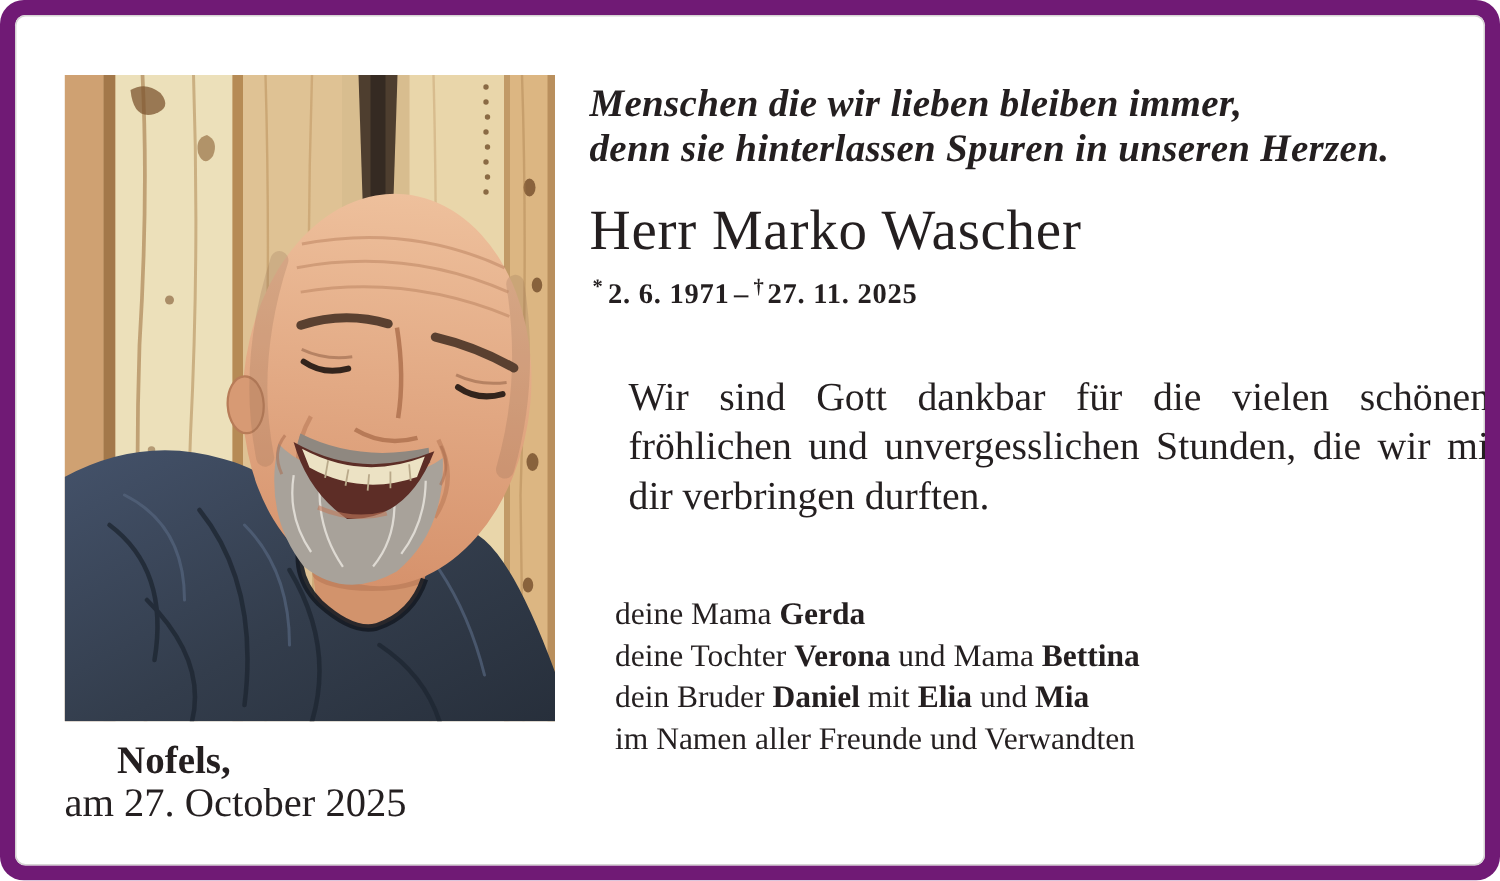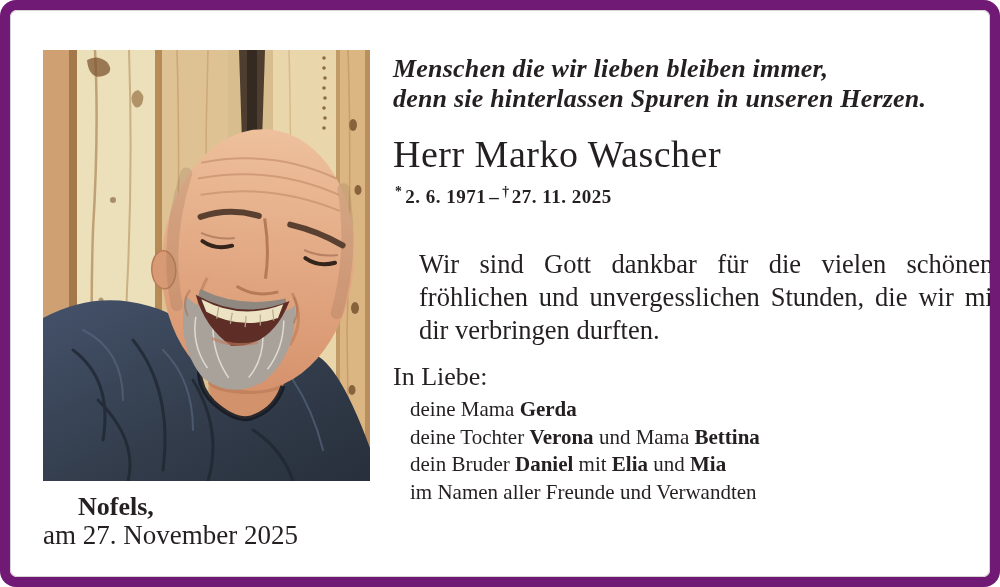--- a/index.html
+++ b/index.html
@@ -169,28 +169,27 @@
     </div>
 
     <h1 class="name">Herr Marko Wascher</h1>
 
     <div class="dates">
       <span class="sym star">*</span><span>2. 6. 1971</span><span class="dash">–</span><span class="sym dagger">†</span><span>27. 11. 2025</span>
     </div>
 
     <p class="bodytext">Wir sind Gott dankbar für die vielen schönen, fröhlichen und unvergesslichen Stunden, die wir mit dir verbringen durften.</p>
 
-    <div class="liebe">In Liebe:</div>
 
     <div class="family" id="family-list">
         <div><span>deine Mama </span><span class="b">Gerda</span></div>
         <div><span>deine Tochter </span><span class="b">Verona</span><span> und Mama </span><span class="b">Bettina</span></div>
         <div><span>dein Bruder </span><span class="b">Daniel</span><span> mit </span><span class="b">Elia</span><span> und </span><span class="b">Mia</span></div>
         <div><span>im Namen aller Freunde und Verwandten</span></div>
       </div>
 
     <div class="placedate">
       <div class="place">Nofels,</div>
-      <div class="pdate">am 27. November 2025</div>
+      <div class="pdate">am 27. October 2025</div>
     </div>
 
   </div>
 </div>
 
 </body></html>

